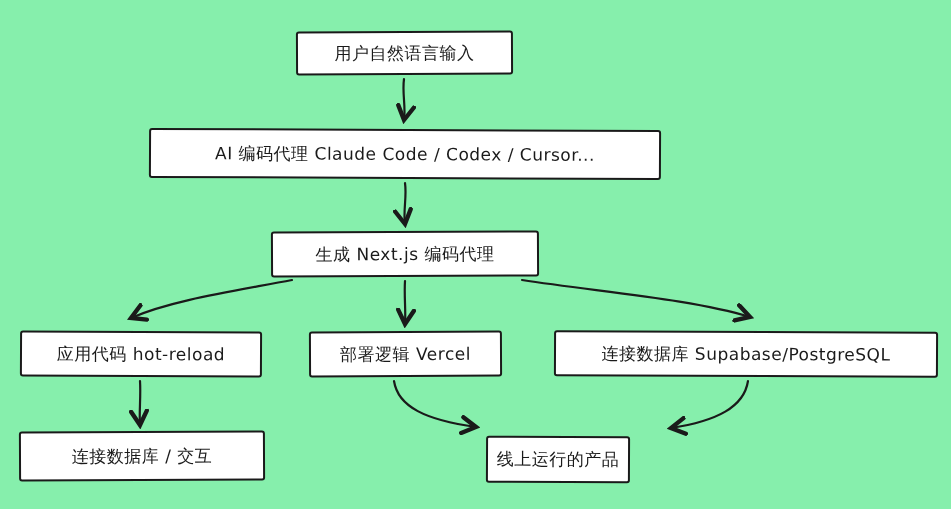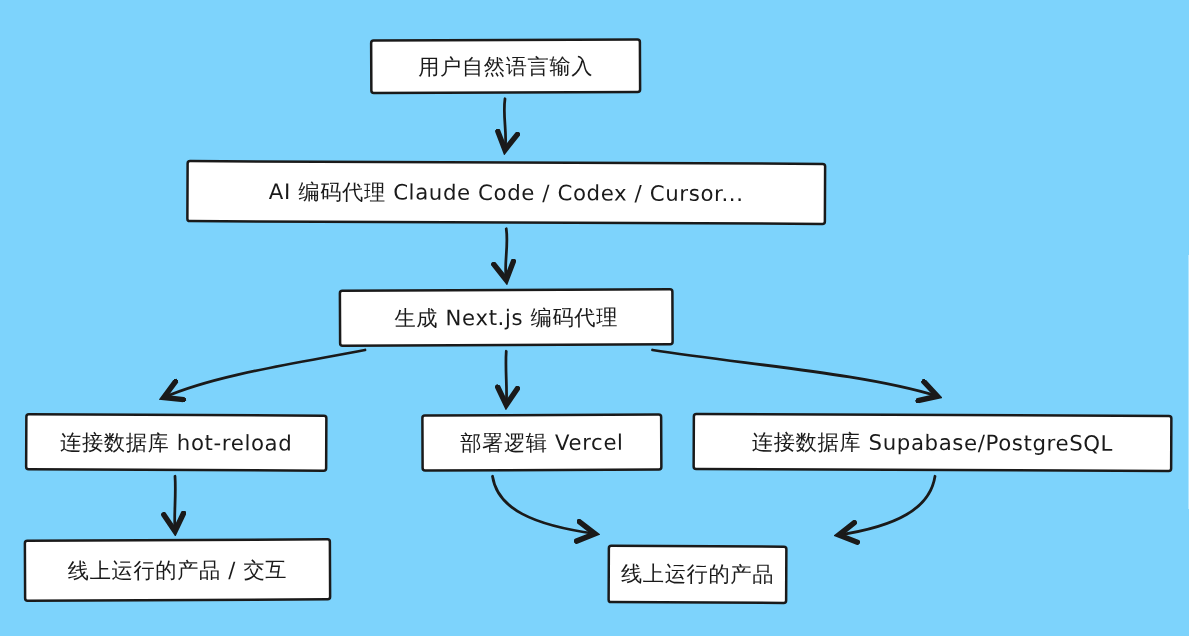--- a/index.html
+++ b/index.html
@@ -5,21 +5,21 @@
   html, body {
     margin: 0;
     padding: 0;
     background: #ffffff;
     font-family: "DejaVu Sans", "Liberation Sans", sans-serif;
   }
   .canvas {
     position: relative;
     width: 951px;
     height: 509px;
-    background: #7dd3fc;
+    background: #86efac;
     overflow: hidden;
   }
   .arrow-layer {
     position: absolute;
     left: 0;
     top: 0;
     width: 951px;
     height: 509px;
     pointer-events: none;
   }
@@ -44,21 +44,21 @@
     letter-spacing: 0.5px;
   }
   
   .node.tilt-a { transform: rotate(-0.25deg); }
   .node.tilt-b { transform: rotate(0.25deg); }
 
   #node-input    { left: 296px; top: 31px;  width: 217px; height: 44px; }
   #node-agent    { left: 149px; top: 129px; width: 512px; height: 50px; }
   #node-generate { left: 271px; top: 231px; width: 268px; height: 46px; }
   #node-preview  { left: 20px;  top: 331px; width: 242px; height: 46px; }
-  #node-deploy   { left: 309px; top: 331px; width: 193px; height: 46px; margin-left: 28px; }
+  #node-deploy   { left: 309px; top: 331px; width: 193px; height: 46px; }
   #node-database { left: 554px; top: 331px; width: 384px; height: 46px; }
   #node-userview { left: 19px;  top: 431px; width: 246px; height: 50px; }
   #node-product  { left: 486px; top: 436px; width: 144px; height: 47px; }
 </style>
 </head>
 <body>
 
 <div class="canvas">
 
   <svg class="arrow-layer" viewBox="0 0 951 509" xmlns="http://www.w3.org/2000/svg">
@@ -84,32 +84,32 @@
 
   <div class="node tilt-b" id="node-agent">
     <span>AI 编码代理 Claude Code / Codex / Cursor...</span>
   </div>
 
   <div class="node tilt-a" id="node-generate">
     <span>生成 Next.js 编码代理</span>
   </div>
 
   <div class="node tilt-b" id="node-preview">
-    <span>连接数据库  hot-reload</span>
+    <span>应用代码  hot-reload</span>
   </div>
 
   <div class="node tilt-a" id="node-deploy">
     <span>部署逻辑 Vercel</span>
   </div>
 
   <div class="node tilt-b" id="node-database">
     <span>连接数据库  Supabase/PostgreSQL</span>
   </div>
 
   <div class="node tilt-a" id="node-userview">
-    <span>线上运行的产品 / 交互</span>
+    <span>连接数据库 / 交互</span>
   </div>
 
   <div class="node tilt-b" id="node-product">
     <span>线上运行的产品</span>
   </div>
 
 </div>
 
 </body></html>

